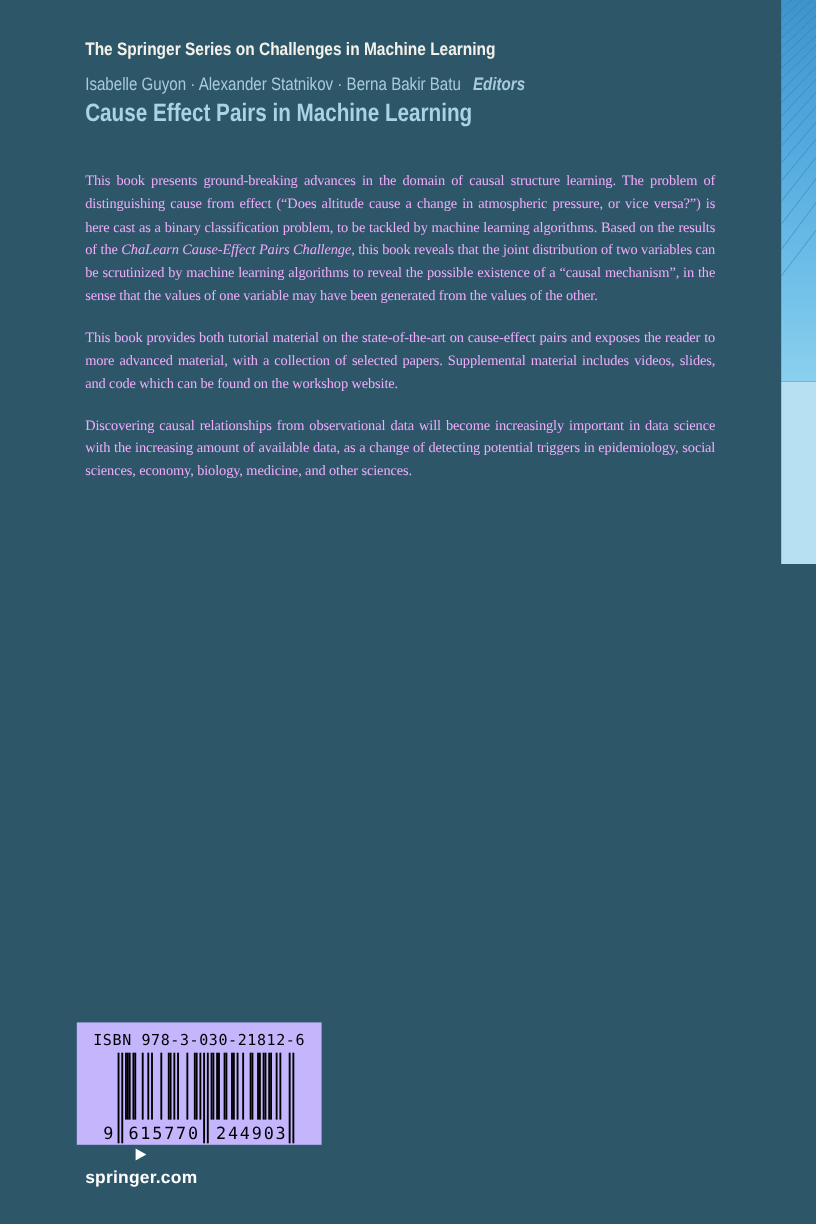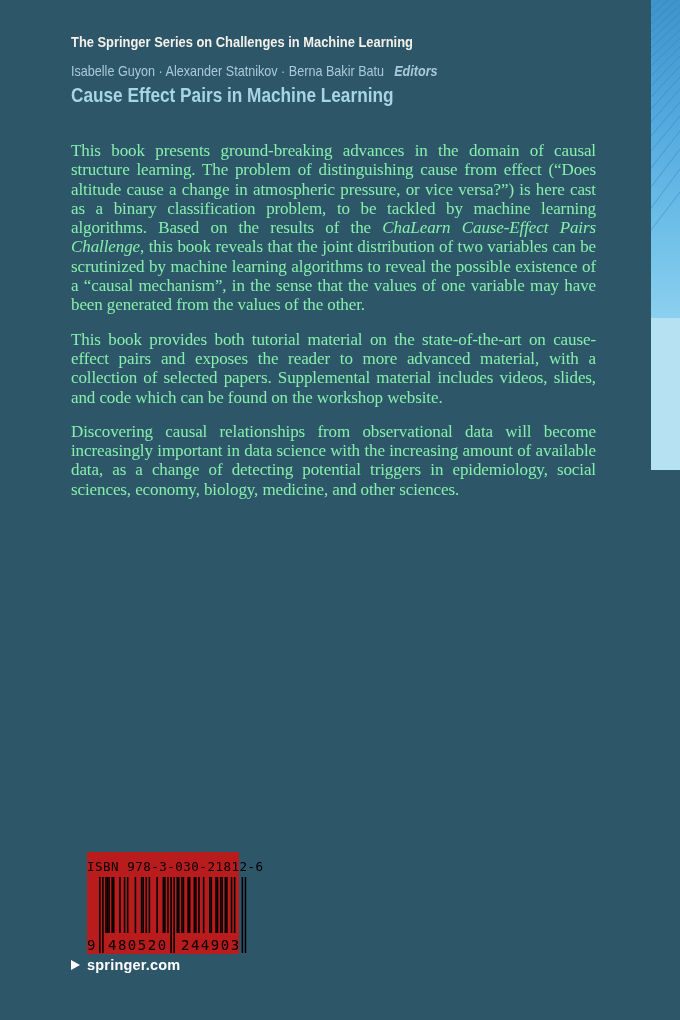--- a/index.html
+++ b/index.html
@@ -44,33 +44,33 @@
     font-size:21px; font-weight:bold;
     color:#a8d4e4;
     transform:scaleX(.82); transform-origin:0 50%;
     white-space:nowrap;
   }
 
   .blurb { margin-top:34px; }
   .blurb p {
     margin:0 0 15px 0;
     font-family:"Liberation Serif", serif;
-    font-size:17px;
+    font-size:12px;
     line-height:19.3px;
-    color:#86efac;
+    color:#f0abfc;
     text-align:justify;
     letter-spacing:-0.1px;
   }
   .blurb .it { font-style:italic; }
 
   
   .barcode-box {
-    position:absolute; left:87px; top:852px;
-    width:152px; height:102px;
-    background:#b91c1c;
+    position:absolute; left:64px; top:852px;
+    width:204px; height:102px;
+    background:#c4b5fd;
     box-sizing:border-box;
     padding-top:7px;
   }
   .isbn {
     font-family:"DejaVu Sans Mono", monospace;
     font-size:12.5px; letter-spacing:.5px;
     color:#000; text-align:center;
     white-space:nowrap;
   }
   .bars { position:relative; width:160px; height:76px; margin:3px auto 0; }
@@ -80,21 +80,21 @@
     font-family:"DejaVu Sans Mono", monospace;
     font-size:14px; color:#000; line-height:16px;
   }
   .bars .d0 { left:0; }
   .bars .d1 { left:21px; letter-spacing:1.5px; }
   .bars .d2 { left:94px; letter-spacing:1.5px; }
 
   
   .publisher {
     position:absolute; left:71px; top:957px;
-    display:flex; align-items:center; gap:7px;
+    display:flex; align-items:center; gap:7px;flex-direction:column;
   }
   .tri {
     width:0; height:0;
     border-left:9px solid #ffffff;
     border-top:5.5px solid transparent;
     border-bottom:5.5px solid transparent;
   }
   .publisher-label { color:#ffffff; font-weight:bold; font-size:14.5px; letter-spacing:.2px; }
 </style>
 </head>
@@ -187,21 +187,21 @@
           <rect x="132.90" y="0" width="1.55" height="56" fill="#000"></rect>
           <rect x="134.45" y="0" width="1.55" height="56" fill="#000"></rect>
           <rect x="137.55" y="0" width="1.55" height="56" fill="#000"></rect>
           <rect x="139.10" y="0" width="1.55" height="56" fill="#000"></rect>
           <rect x="143.75" y="0" width="1.55" height="56" fill="#000"></rect>
           <rect x="146.85" y="0" width="1.55" height="56" fill="#000"></rect>
           <rect x="154.60" y="0" width="1.55" height="76" fill="#000"></rect>
           <rect x="157.70" y="0" width="1.55" height="76" fill="#000"></rect>
         </svg>
       <span class="digit d0">9</span>
-      <span class="digit d1">480520</span>
+      <span class="digit d1">615770</span>
       <span class="digit d2">244903</span>
     </div>
   </div>
 
   <div class="publisher">
     <span class="tri"></span>
     <span class="publisher-label">springer.com</span>
   </div>
 
 </div>

